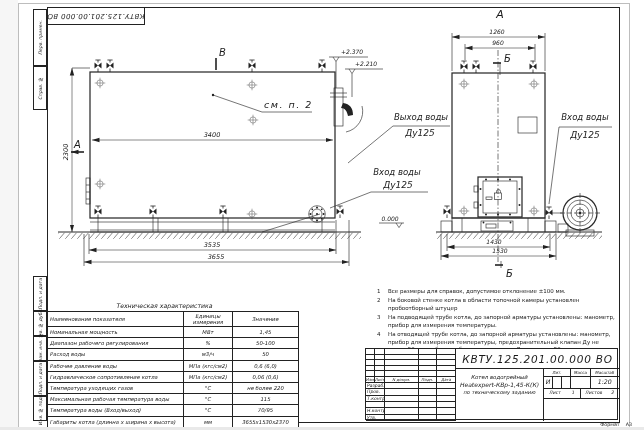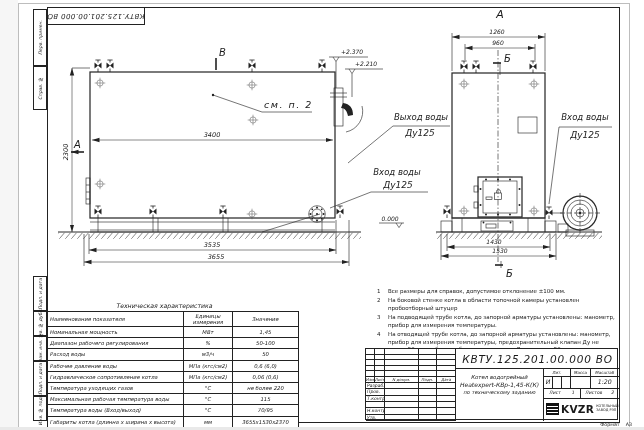--- a/index.html
+++ b/index.html
@@ -496,28 +496,20 @@
       <div class="tbr-l">
         <div>
             <span>Лист</span>
             <span>1</span>
           </div>
         <div>
             <span>Листов</span>
             <span>2</span>
           </div>
       </div>
-      <div class="tbr-logo">
-        <div class="logo-box"></div>
-        <div class="logo-txt">KVZR</div>
-        <div class="logo-sub">
-          <div>КОТЕЛЬНЫЙ</div>
-          <div>ЗАВОД РЭП</div>
-        </div>
-      </div>
     </div>
   </div>
 
   <div class="fmt">
     <span>Формат</span>
     <span>А3</span>
   </div>
 
   <div class="edge-strip-b"></div>
 </div>

